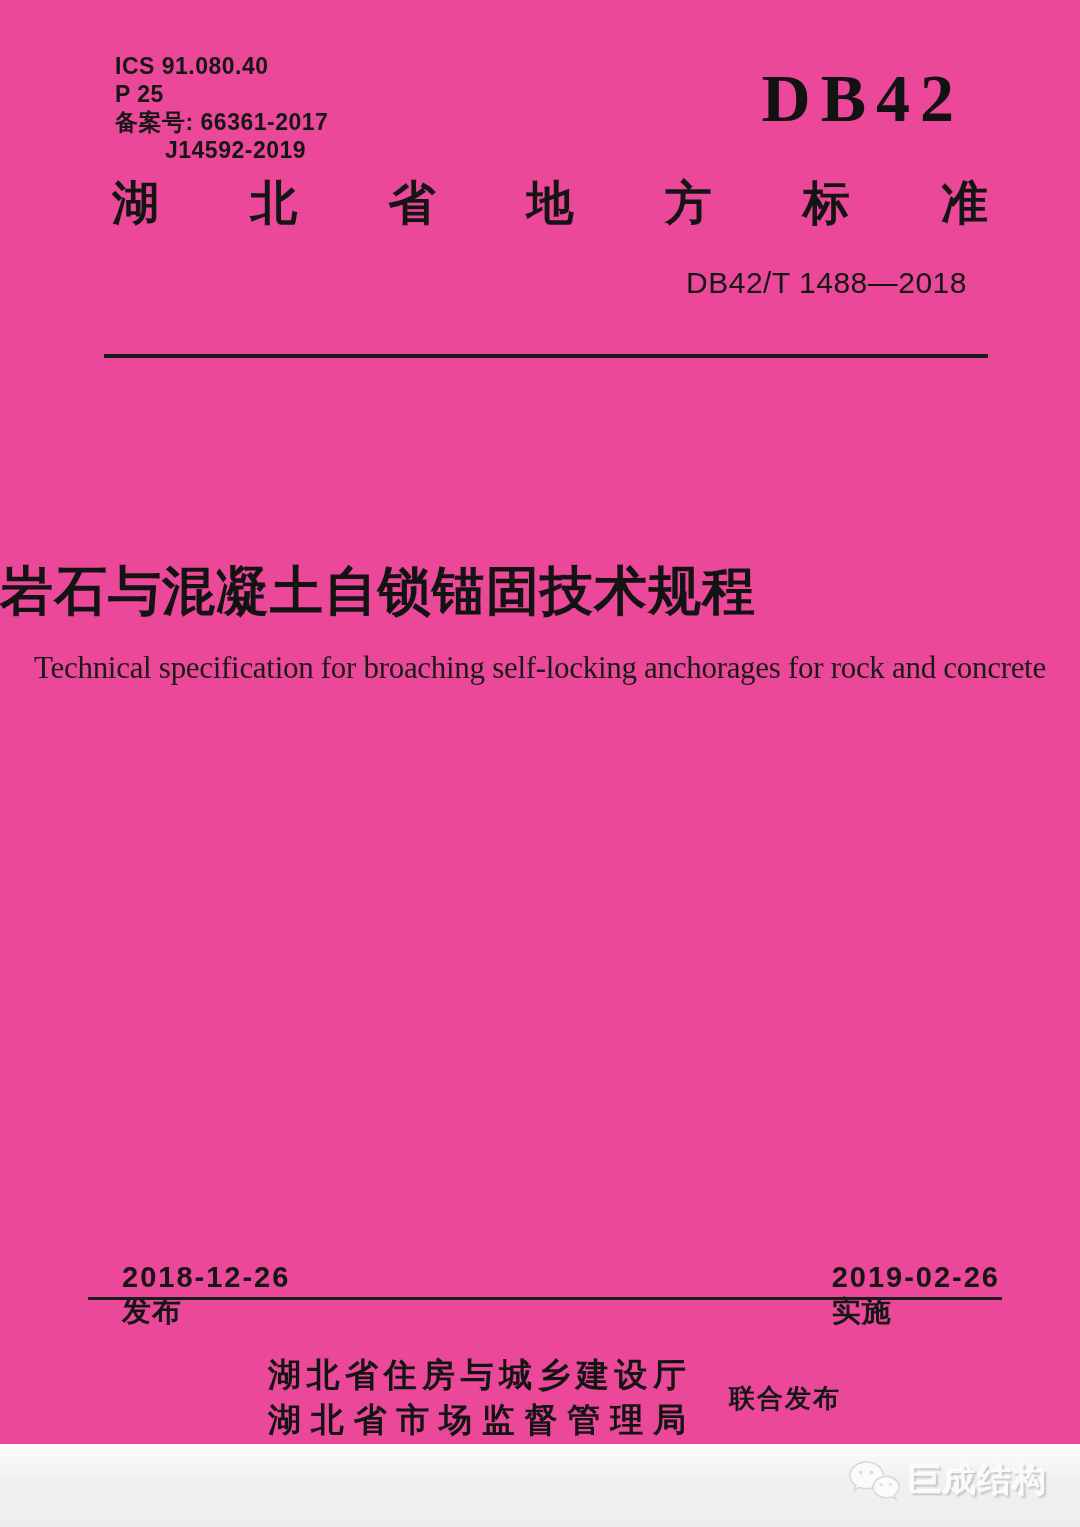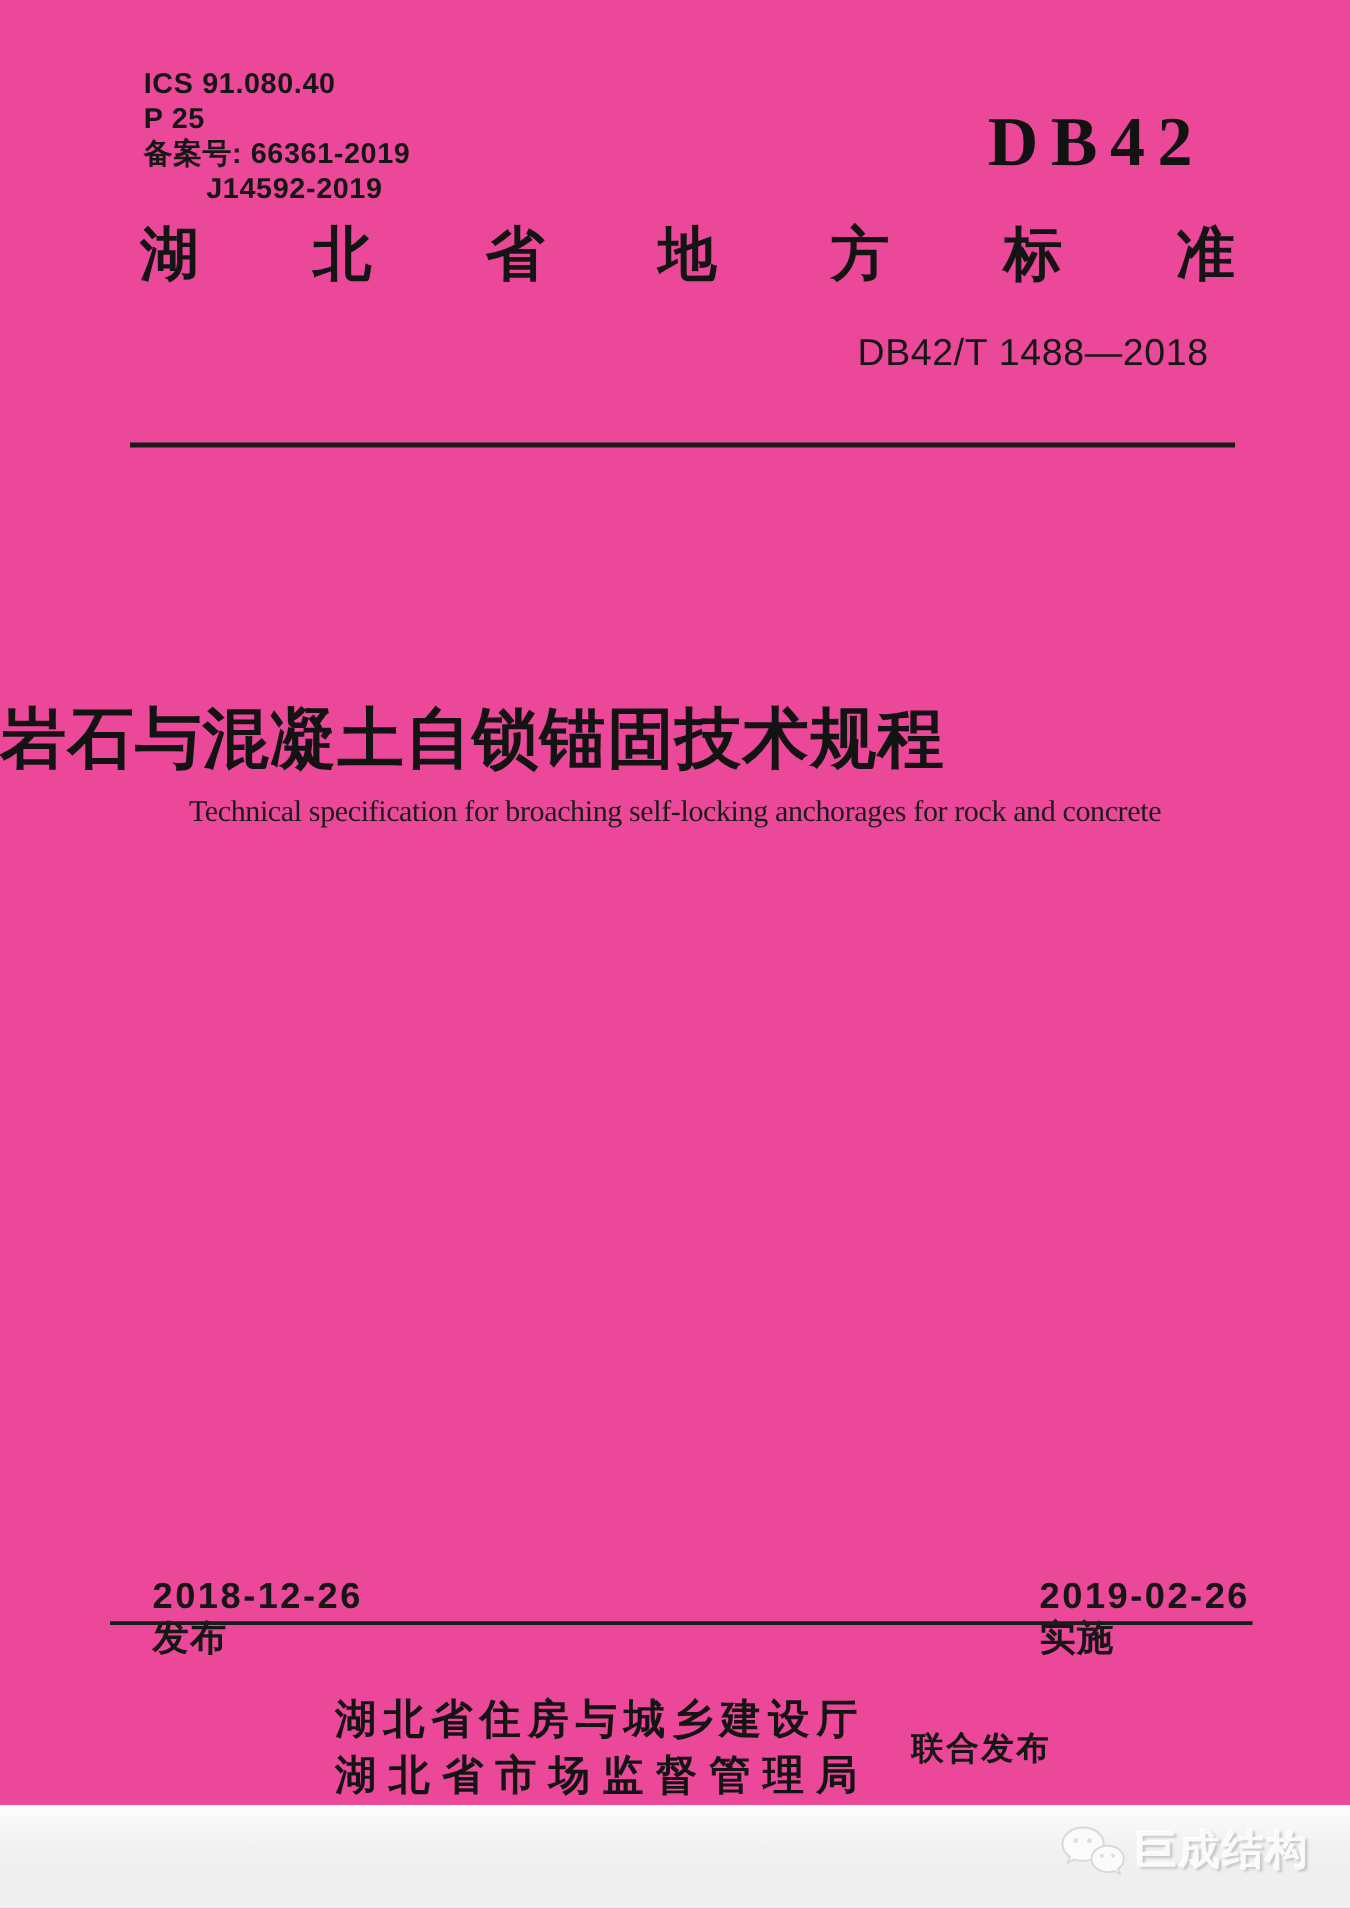--- a/index.html
+++ b/index.html
@@ -25,25 +25,25 @@
     font-weight: bold;
     line-height: 28px;
     letter-spacing: 0.5px;
     white-space: nowrap;
   }
   .meta-line-indent { padding-left: 50px; }
 
   
   .db42-logo {
     position: absolute;
-    top: 72px;
+    top: 56px;
     right: 126px;
     font-family: "Liberation Serif", serif;
     font-weight: bold;
-    font-size: 56px;
+    font-size: 68px;
     line-height: 84px;
     letter-spacing: 10px;
     margin-right: -10px;
     color: #121212;
     white-space: nowrap;
   }
 
   
   .standard-type-row {
     position: absolute;
@@ -87,24 +87,24 @@
     font-weight: bold;
     letter-spacing: 1px;
     color: #131313;
     white-space: nowrap;
   }
 
   .title-en {
     position: absolute;
     left: 0;
     right: 0;
-    top: 637px;
+    top: 650px;
     text-align: center;
     font-family: "Liberation Serif", serif;
-    font-size: 24px;
+    font-size: 31px;
     letter-spacing: -0.3px;
     color: #1a1a1a;
     white-space: nowrap;
   }
 
   
   .dates-row {
     position: absolute;
     left: 112px;
     right: 90px;
@@ -185,21 +185,21 @@
   }
 </style>
 </head>
 <body>
 
 <div class="page">
 
   <div class="meta-block">
     <div>ICS 91.080.40</div>
     <div>P 25</div>
-    <div>备案号: 66361-2019</div>
+    <div>备案号: 66361-2017</div>
     <div class="meta-line-indent">J14592-2019</div>
   </div>
 
   <div class="db42-logo">DB42</div>
 
   <div class="standard-type-row">
       <span>湖</span>
       <span>北</span>
       <span>省</span>
       <span>地</span>

